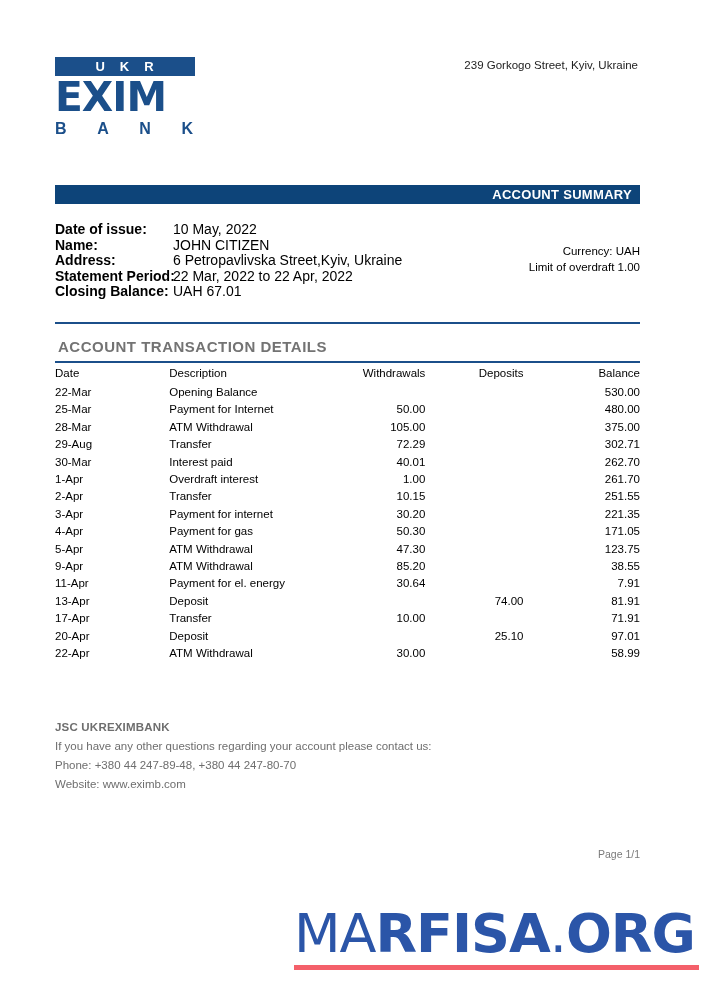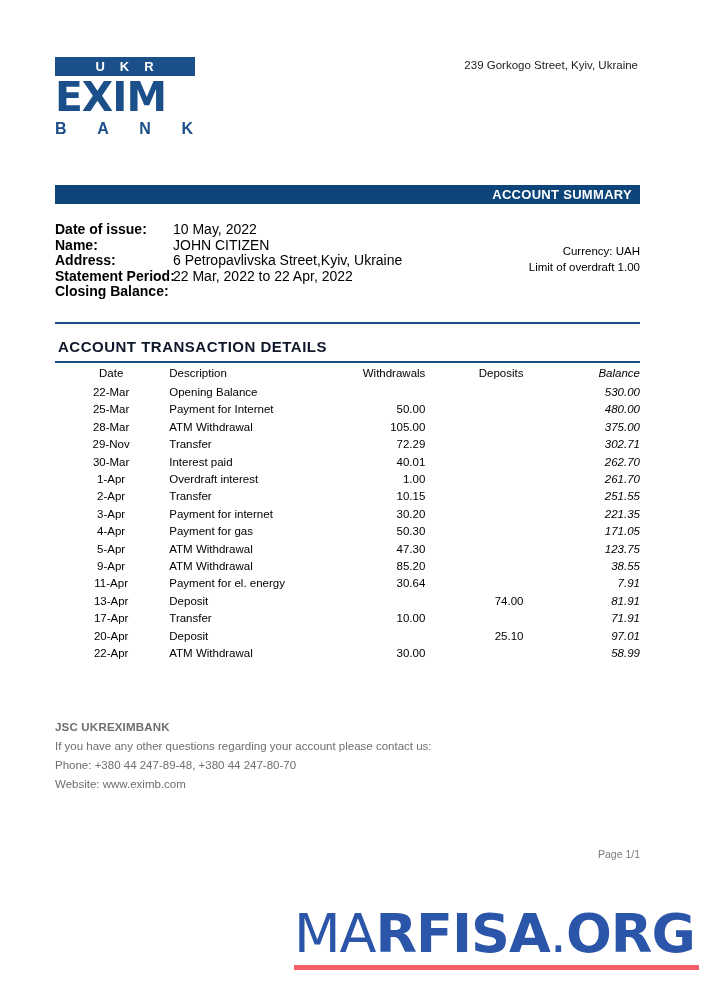--- a/index.html
+++ b/index.html
@@ -150,21 +150,21 @@
   .rule-top { top: 322px; }
   .rule-under-title { top: 361px; }
 
   .section-title {
     position: absolute;
     left: 58px;
     top: 338px;
     font-size: 15px;
     font-weight: bold;
     letter-spacing: 0.5px;
-    color: #0f172a;
+    color: #737373;
     white-space: nowrap;
   }
 
   
   .txn-table {
     position: absolute;
     left: 55px;
     top: 366px;
     width: 585px;
     border-collapse: collapse;
@@ -174,25 +174,25 @@
     font-weight: normal;
     padding: 0 0 4px 0;
     line-height: 14px;
     white-space: nowrap;
   }
   .txn-table td {
     padding: 0;
     line-height: 17.4px;
     white-space: nowrap;
   }
-  .col-date   { width: 118px; text-align: center; }
+  .col-date   { width: 118px; text-align: left; }
   .col-desc   { width: 160px; text-align: left; }
   .col-wd     { width: 102px; text-align: right; }
   .col-dep    { width: 100px; text-align: right; }
-  .col-bal    { width: 105px; text-align: right; font-style: italic; }
+  .col-bal    { width: 105px; text-align: right; }
 
   th.col-desc { text-align: left; padding-left: 2px; }
   td.col-desc { padding-left: 2px; }
   th.col-wd   { text-align: right; padding-right: 2px; }
   td.col-wd   { padding-right: 2px; }
   th.col-dep  { padding-right: 16px; }
   td.col-dep  { padding-right: 16px; }
   th.col-bal  { text-align: right; }
   td.col-bal  { text-align: right; }
 
@@ -282,20 +282,21 @@
     <div class="sum-row">
       <span class="sum-label">Address:</span>
       <span class="sum-value">6 Petropavlivska Street,Kyiv, Ukraine</span>
     </div>
     <div class="sum-row">
       <span class="sum-label">Statement Period:</span>
       <span class="sum-value">22 Mar, 2022 to 22 Apr, 2022</span>
     </div>
     <div class="sum-row">
       <span class="sum-label">Closing Balance:</span>
+      <span class="sum-value">UAH 67.01</span>
     </div>
   </div>
 
   <div class="summary-right">
     <div>Currency: UAH</div>
     <div>Limit of overdraft 1.00</div>
   </div>
 
   <div class="rule rule-top"></div>
   <div class="section-title">ACCOUNT TRANSACTION DETAILS</div>
@@ -327,21 +328,21 @@
         <td class="col-bal">480.00</td>
       </tr>
       <tr>
         <td class="col-date">28-Mar</td>
         <td class="col-desc">ATM Withdrawal</td>
         <td class="col-wd">105.00</td>
         <td class="col-dep"></td>
         <td class="col-bal">375.00</td>
       </tr>
       <tr>
-        <td class="col-date">29-Nov</td>
+        <td class="col-date">29-Aug</td>
         <td class="col-desc">Transfer</td>
         <td class="col-wd">72.29</td>
         <td class="col-dep"></td>
         <td class="col-bal">302.71</td>
       </tr>
       <tr>
         <td class="col-date">30-Mar</td>
         <td class="col-desc">Interest paid</td>
         <td class="col-wd">40.01</td>
         <td class="col-dep"></td>

